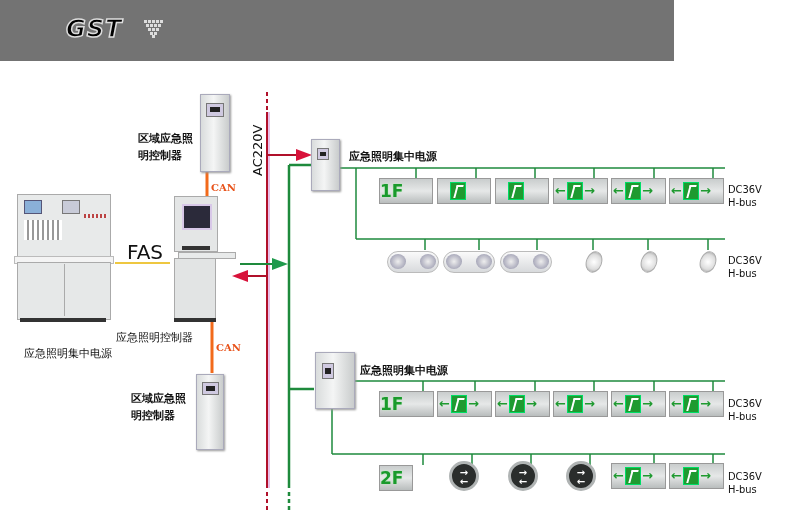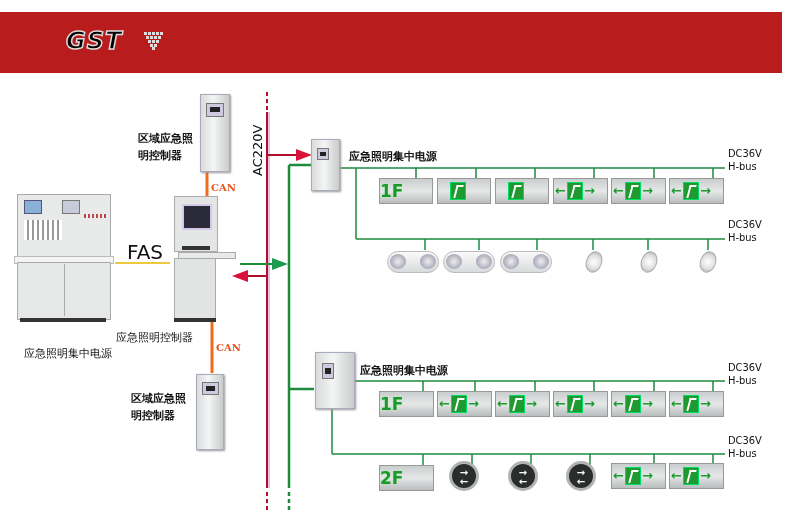--- a/index.html
+++ b/index.html
@@ -1,29 +1,29 @@
 <!DOCTYPE html>
 <html><head>
 <meta charset="utf-8">
 <style>
   html,body{margin:0;padding:0;background:#fff;}
   body{width:790px;height:529px;position:relative;overflow:hidden;font-family:"DejaVu Sans",sans-serif;}
-  .header{position:absolute;left:0;top:12px;width:782px;height:61px;background:#b91c1c;}
+  .header{position:absolute;left:0;top:0;width:674px;height:61px;background:#737373;}
   .logo{position:absolute;left:66px;top:15px;width:96px;height:28px;}
   .logo-text{position:absolute;left:0;top:0;font-family:"DejaVu Sans",sans-serif;font-weight:bold;font-style:italic;font-size:24px;letter-spacing:1px;color:#000;-webkit-text-stroke:1.5px #ddd;line-height:28px;}
   .logo-mark{position:absolute;left:78px;top:5px;width:20px;height:18px;}
   .title{position:absolute;left:228px;top:14px;color:#fff;font-size:22px;letter-spacing:1px;line-height:34px;}
   svg.wires{position:absolute;left:0;top:0;}
   .lbl{position:absolute;font-size:11px;color:#111;white-space:nowrap;}
   .lbl.bold{font-weight:bold;}
   .lbl.two{line-height:17px;margin-top:16px;}
   .can{position:absolute;font-family:"DejaVu Serif",serif;font-weight:bold;font-size:10px;color:#e8531b;}
   .fas{position:absolute;font-size:20px;color:#111;}
   .ac{position:absolute;font-size:13px;color:#111;transform:rotate(-90deg);transform-origin:left top;}
-  .bus{position:absolute;font-size:11px;color:#111;line-height:13px;font-family:"DejaVu Sans Condensed","DejaVu Sans",sans-serif;}
+  .bus{position:absolute;font-size:11px;color:#111;line-height:13px;font-family:"DejaVu Sans Condensed","DejaVu Sans",sans-serif;margin-top:36px;}
   
   .cab{position:absolute;background:linear-gradient(90deg,#d9dcdc,#f4f5f5 45%,#c9cccc);border:1px solid #aab;box-shadow:1px 1px 2px #999;}
   .cab .scr{position:absolute;background:#cfc9e0;border:1px solid #777;}
   .cab .scr::after{content:"";position:absolute;left:20%;top:25%;width:60%;height:45%;background:#222;}
   .sign{position:absolute;width:50px;height:26px;background:linear-gradient(180deg,#c9cdcd,#e6e8e8 50%,#b9bdbd);border:1px solid #999;box-sizing:border-box;display:flex;align-items:center;}
   .sign .fl{font-weight:bold;font-size:17px;color:#1a9a2c;text-shadow:0 0 2px #b8f0b8;}
   .sign .man{width:14px;height:16px;background:#1f9a30;border:1px solid #0d6;position:relative;}
   .sign .man::after{content:"";position:absolute;left:4px;top:2px;width:5px;height:11px;border-left:2px solid #fff;border-top:2px solid #fff;transform:skewX(-15deg);}
   .sign .arr{color:#1f9a30;font-weight:bold;font-size:13px;line-height:14px;margin:0 1px;}
   .sign.single{justify-content:flex-start;padding-left:12px;}
@@ -257,21 +257,21 @@
     <span class="arr">←</span>
     <span class="man"></span>
     <span class="arr">→</span>
   </div>
 <div class="sign" style="left:669px;top:391px;width:55px;">
     <span class="arr">←</span>
     <span class="man"></span>
     <span class="arr">→</span>
   </div>
 
-<div class="sign" style="left:379px;top:465px;width:55px;">
+<div class="sign" style="left:379px;top:465px;width:34px;">
     <span class="fl">2F</span>
   </div>
 <div class="round" style="left:449px;top:461px;">
     <div>→</div>
     <div>←</div>
   </div>
 <div class="round" style="left:508px;top:461px;">
     <div>→</div>
     <div>←</div>
   </div>

